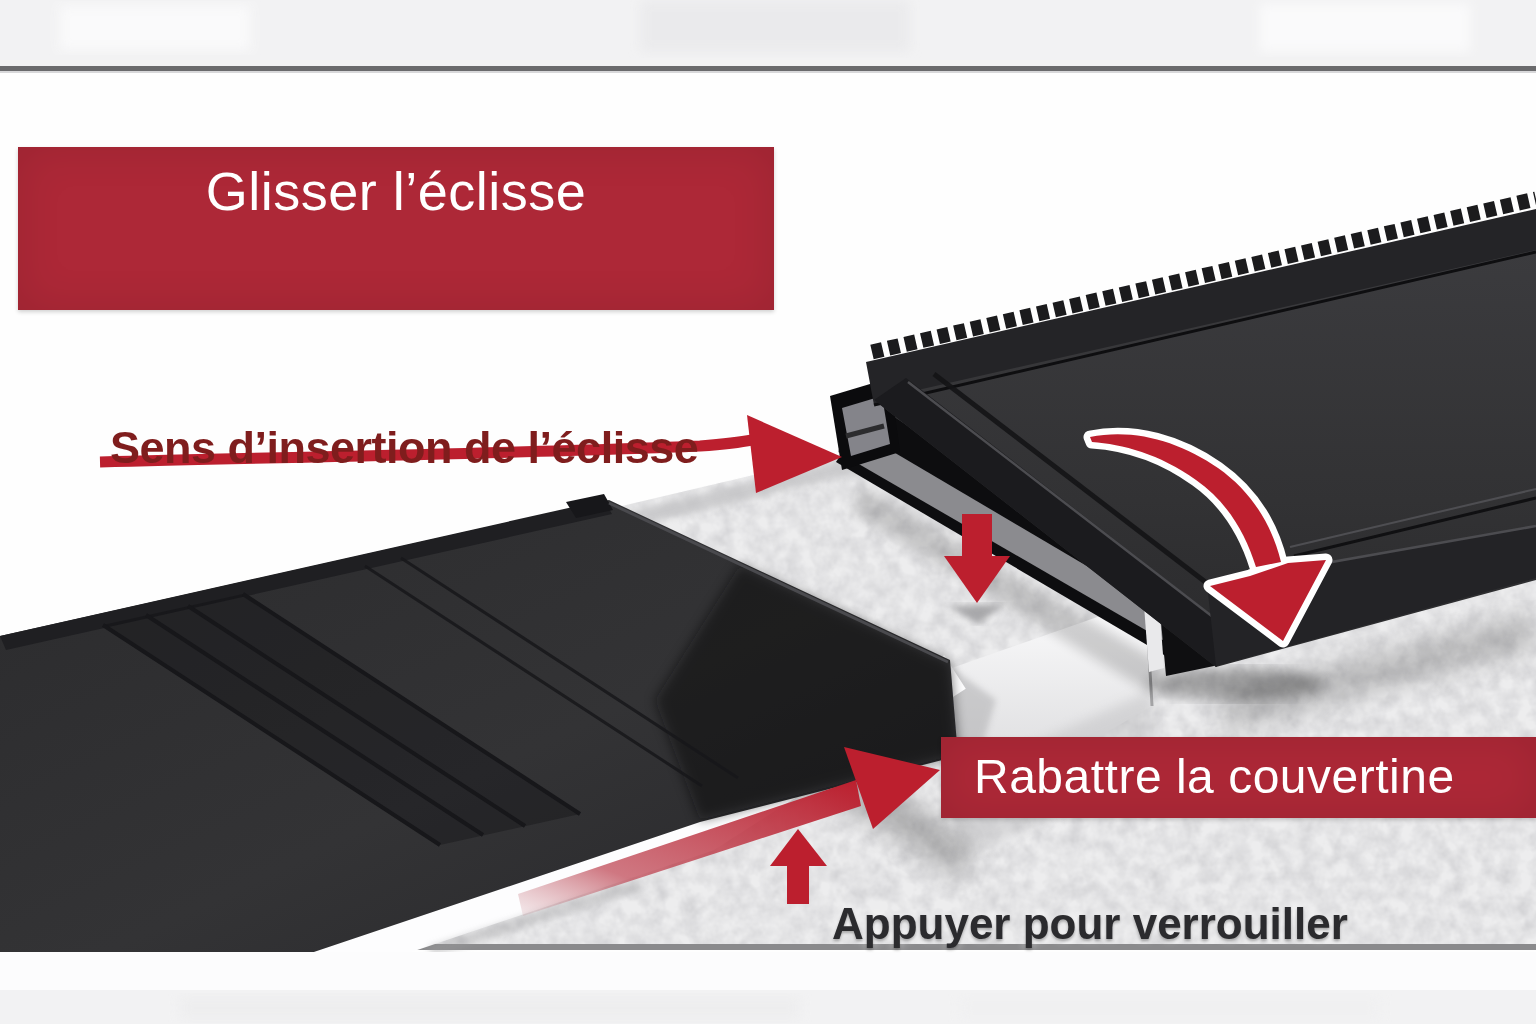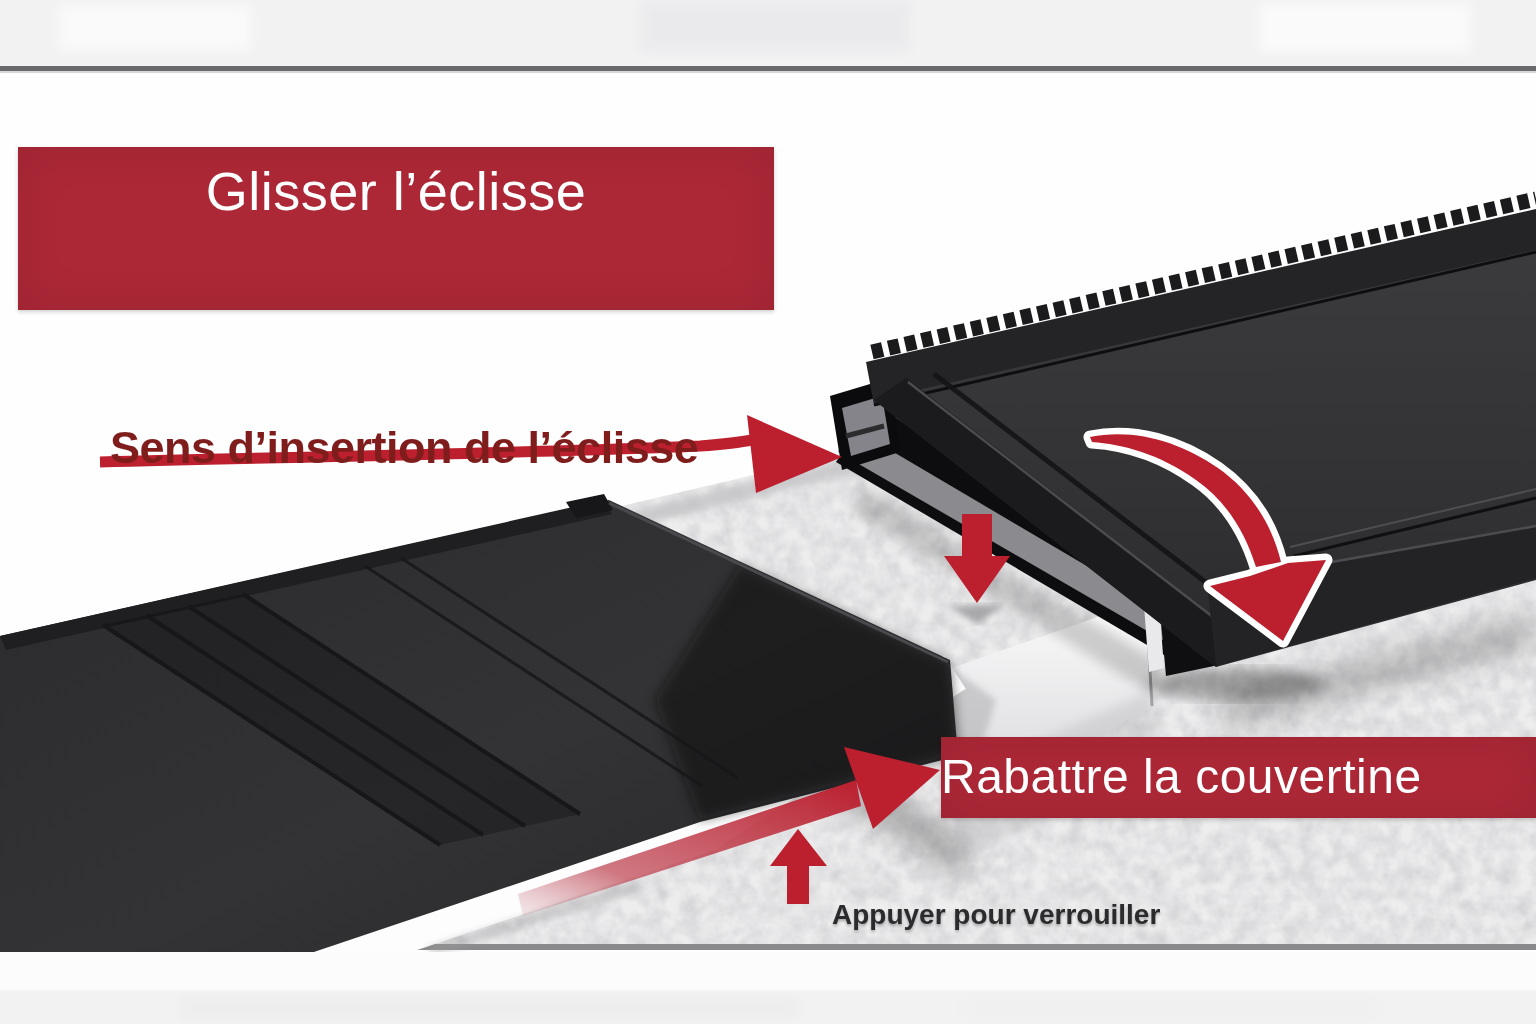--- a/index.html
+++ b/index.html
@@ -17,25 +17,25 @@
     left:18px;top:147px;width:756px;height:163px;
     text-align:center;font-size:54px;line-height:77px;padding-top:6px;
     letter-spacing:0.5px;box-sizing:border-box;
   }
   #insertion-label{
     left:110px;top:398px;font-size:45px;font-weight:700;
     color:#7f1d1d;letter-spacing:-0.5px;margin-top:24px;
   }
   #fold-box{
     left:941px;top:737px;width:595px;height:81px;
-    font-size:48px;line-height:79px;box-sizing:border-box;
+    font-size:48px;line-height:79px;padding-left:33px;box-sizing:border-box;
     letter-spacing:0.5px;
   }
   #press-label{
-    left:832px;top:899px;font-size:28px;font-weight:700;color:#2b2b2e;
+    left:832px;top:899px;font-size:44px;font-weight:700;color:#2b2b2e;
     text-shadow:0 2px 3px rgba(0,0,0,0.30), 0 0 10px rgba(255,255,255,0.65);
   }
 </style>
 </head>
 <body>
 
 <div id="canvas">
 
   <svg id="scene" viewBox="0 0 1536 1024" xmlns="http://www.w3.org/2000/svg">
     <defs>

